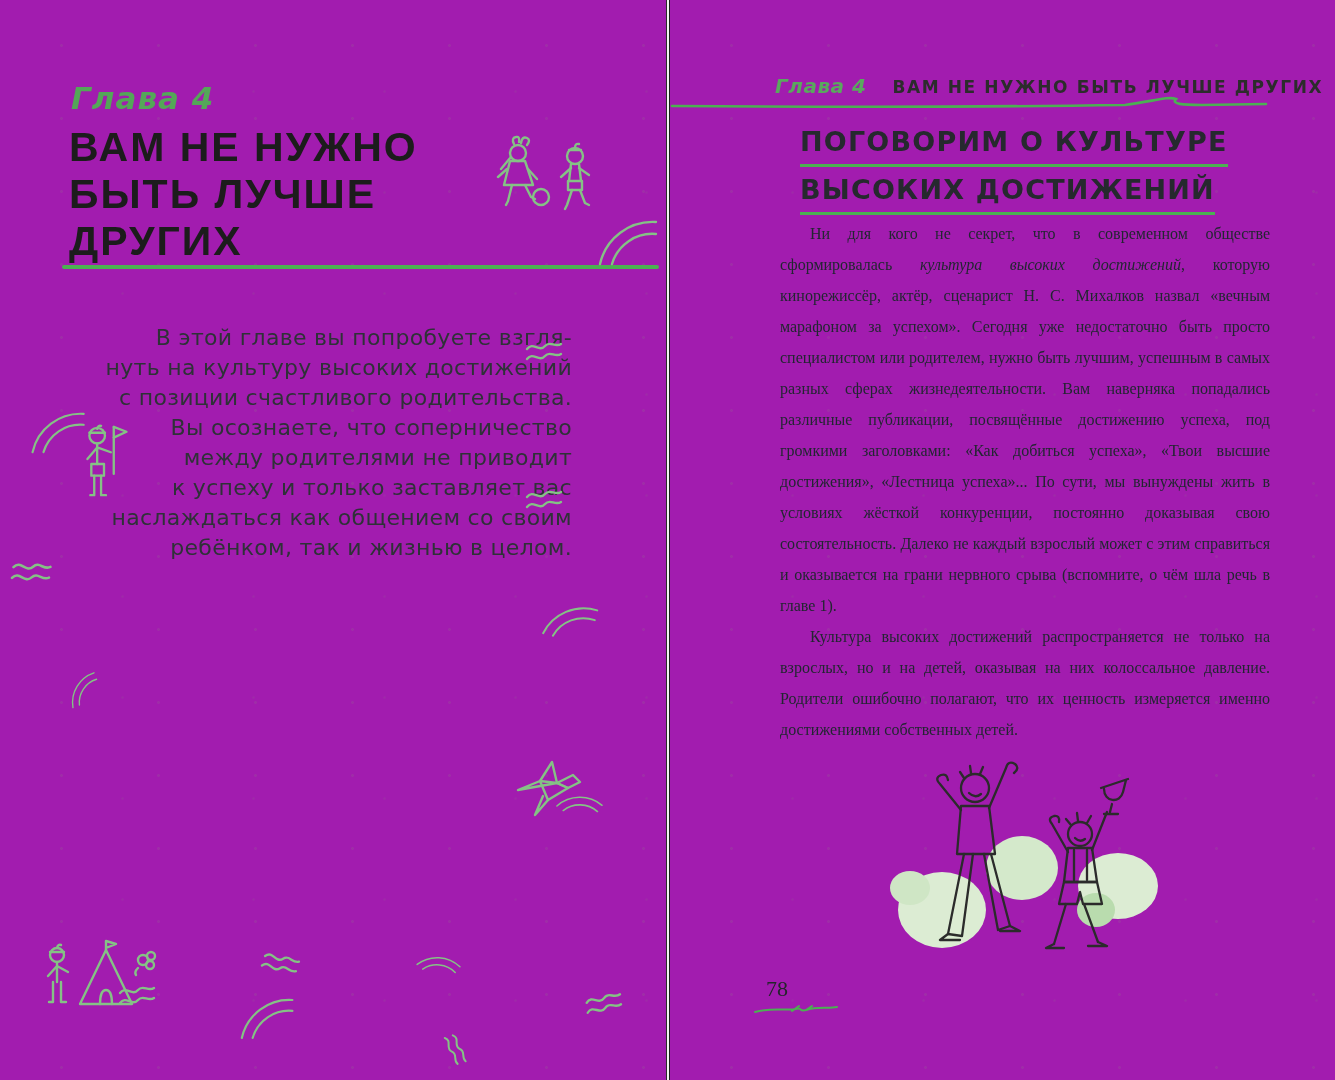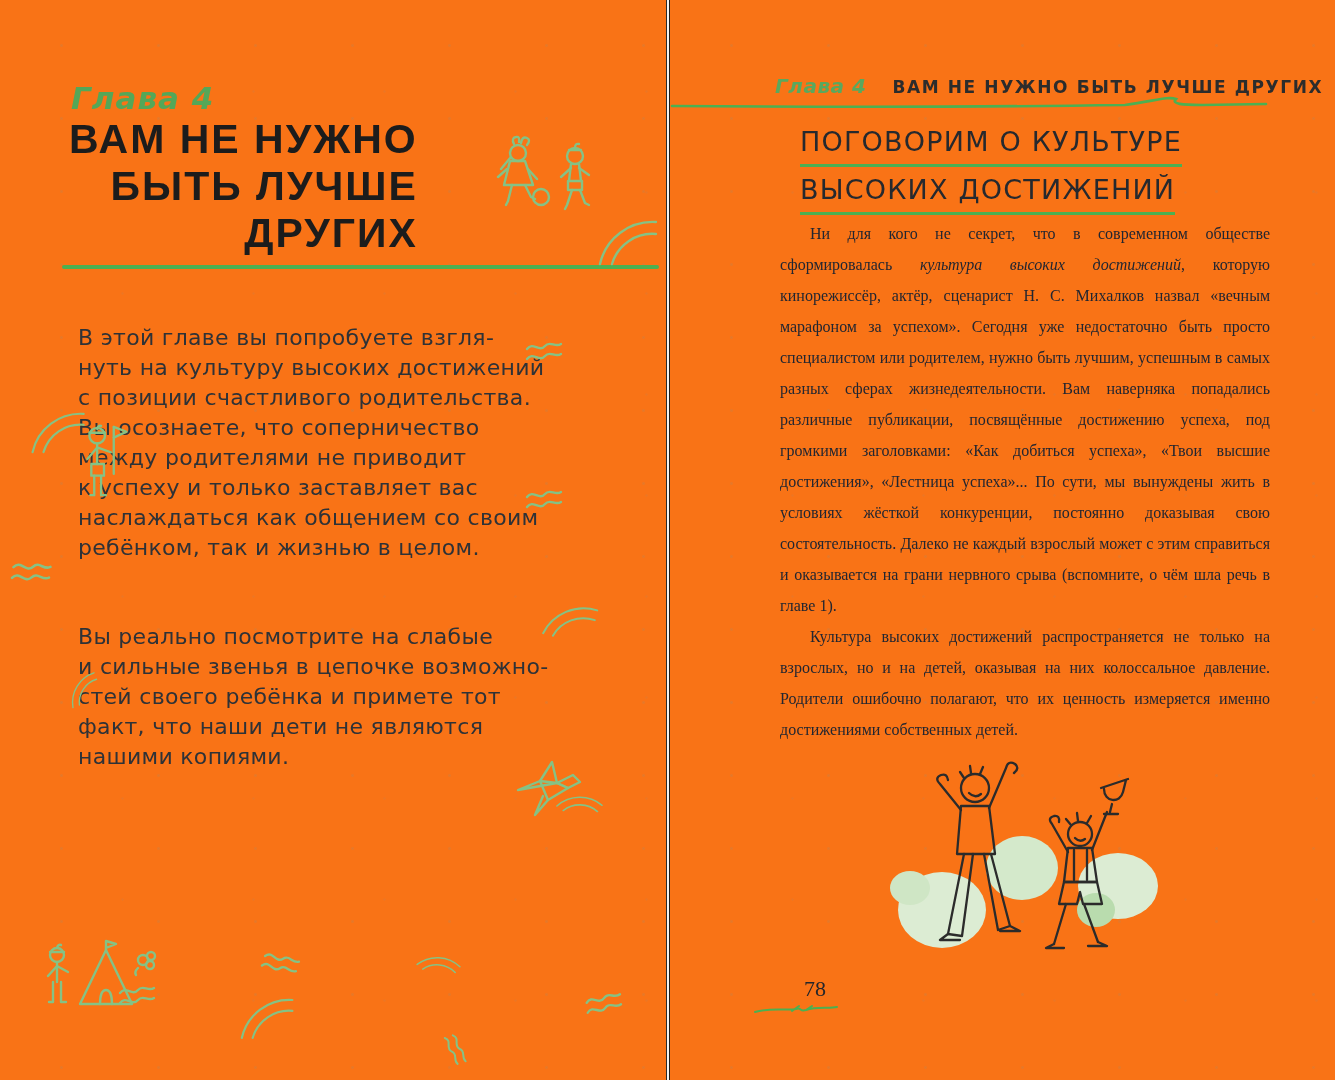--- a/index.html
+++ b/index.html
@@ -1,19 +1,19 @@
 <!DOCTYPE html>
 <html><head>
 <meta charset="utf-8">
 <style>
   * { margin:0; padding:0; box-sizing:border-box; }
   html,body { width:1335px; height:1080px; overflow:hidden; background:#ffffff; }
   .spread {
     position:relative; width:1335px; height:1080px;
-    background:#f97316;
+    background:#a21caf;
     font-family:"DejaVu Sans", sans-serif;
   }
   .page {
     position:absolute; top:0; height:1080px;
     background-image:
       radial-gradient(circle, rgba(140,140,128,0.16) 1.1px, transparent 1.7px),
       radial-gradient(circle, rgba(140,140,128,0.10) 1px, transparent 1.5px);
     background-size: 97px 73px, 131px 101px;
     background-position: 13px 9px, 57px 41px;
   }
@@ -22,66 +22,66 @@
   .spine { position:absolute; left:666px; top:0; width:4px; height:1080px;
            background:linear-gradient(90deg,#2a2a2a 0 1px, #f4f4f1 1px 3px, #1d1d1d 3px 4px); }
 
   
   .lp-chapter {
     position:absolute; left:71px; top:80px;
     font-size:31px; font-style:italic; font-weight:bold;
     color:#54a758; letter-spacing:1px;
   }
   .lp-title {
-    position:absolute; left:69px; top:116px;
+    position:absolute; left:69px; top:124px;
     font-family:"Liberation Sans", sans-serif;
     font-size:41px; font-weight:bold; line-height:47px;
-    letter-spacing:2px; color:#1c1c1c;text-align:right;
+    letter-spacing:2px; color:#1c1c1c;
   }
   .lp-rule {
     position:absolute; left:62px; top:265px; width:597px; height:4px;
     background:#4cb052; border-radius:3px;
   }
   .lp-par {
     position:absolute; left:78px; width:494px;
-    text-align:left; color:#2e3237;
+    text-align:right; color:#2e3237;
     font-size:22px; line-height:30px; letter-spacing:0.3px;
   }
   .lp-par-1 { top:323px; }
   .lp-par-2 { top:622px; }
   .lp-par-3 { top:797px; }
 
   
   .rp-running { position:absolute; top:74px; left:105px; white-space:nowrap; }
   .rp-running .ch {
     font-size:20px; font-style:italic; font-weight:bold; color:#5aa85e; letter-spacing:0.5px;
   }
   .rp-running .tt {
     font-family:"DejaVu Sans", sans-serif;
     font-size:17px; font-weight:bold; color:#2c2c2c; letter-spacing:1.6px; margin-left:26px;
   }
   .rp-headrule { position:absolute; left:0px; top:94px; width:600px; height:18px; }
   .rp-section { position:absolute; left:130px; top:126px; }
   .rp-section .line {
     display:inline-block;
     font-family:"DejaVu Sans", sans-serif;
-    font-size:27px; font-weight:normal; color:#26292e; letter-spacing:1.2px;
+    font-size:27px; font-weight:bold; color:#26292e; letter-spacing:1.2px;
     border-bottom:3px solid #4cb052; padding-bottom:7px; margin-bottom:7px;
   }
   .rp-body {
     position:absolute; left:110px; top:218px; width:490px;
     font-family:"Liberation Serif", serif;
     font-size:16px; line-height:31px; color:#222631;
     text-align:justify;
   }
   .rp-body p { text-indent:30px; }
   .rp-body em { font-style:italic; }
   .rp-illo { position:absolute; left:210px; top:748px; width:310px; height:232px; }
   .rp-pagenum {
-    position:absolute; left:96px; top:976px; width:60px; text-align:right;
+    position:absolute; left:96px; top:976px; width:60px; text-align:left;
     font-family:"Liberation Serif", serif; font-size:22px; color:#24262b;
   }
   .rp-pagenum-swoosh { position:absolute; left:82px; top:1000px; width:88px; height:16px; }
 
   
   .doodle { position:absolute; }
   .doodle path, .doodle circle, .doodle ellipse, .doodle polyline, .doodle line {
     fill:none; stroke:#85c285; stroke-width:2.4; stroke-linecap:round; stroke-linejoin:round;
   }
 </style>
@@ -127,27 +127,20 @@
       <div>В этой главе вы попробуете взгля-</div>
       <div>нуть на культуру высоких достижений</div>
       <div>с позиции счастливого родительства.</div>
       <div>Вы осознаете, что соперничество</div>
       <div>между родителями не приводит</div>
       <div>к успеху и только заставляет вас</div>
       <div>наслаждаться как общением со своим</div>
       <div>ребёнком, так и жизнью в целом.</div>
     </div>
 
-    <div class="lp-par lp-par-2">
-      <div>Вы реально посмотрите на слабые</div>
-      <div>и сильные звенья в цепочке возможно-</div>
-      <div>стей своего ребёнка и примете тот</div>
-      <div>факт, что наши дети не являются</div>
-      <div>нашими копиями.</div>
-    </div>
 
 
     <svg class="doodle" style="left:30px; top:412px; width:58px; height:42px;" viewBox="0 0 62 46">
       <path d="M2,44 A54,54 0 0 1 58,2"></path>
       <path d="M14,44 A42,42 0 0 1 58,14"></path>
     </svg>
 
     <svg class="doodle" style="left:80px; top:423px; width:48px; height:80px;" viewBox="0 0 48 82">
       <circle cx="17" cy="13" r="8"></circle>
       <path d="M9,10 h16 M17,6 q1,-4 4,-3"></path>

